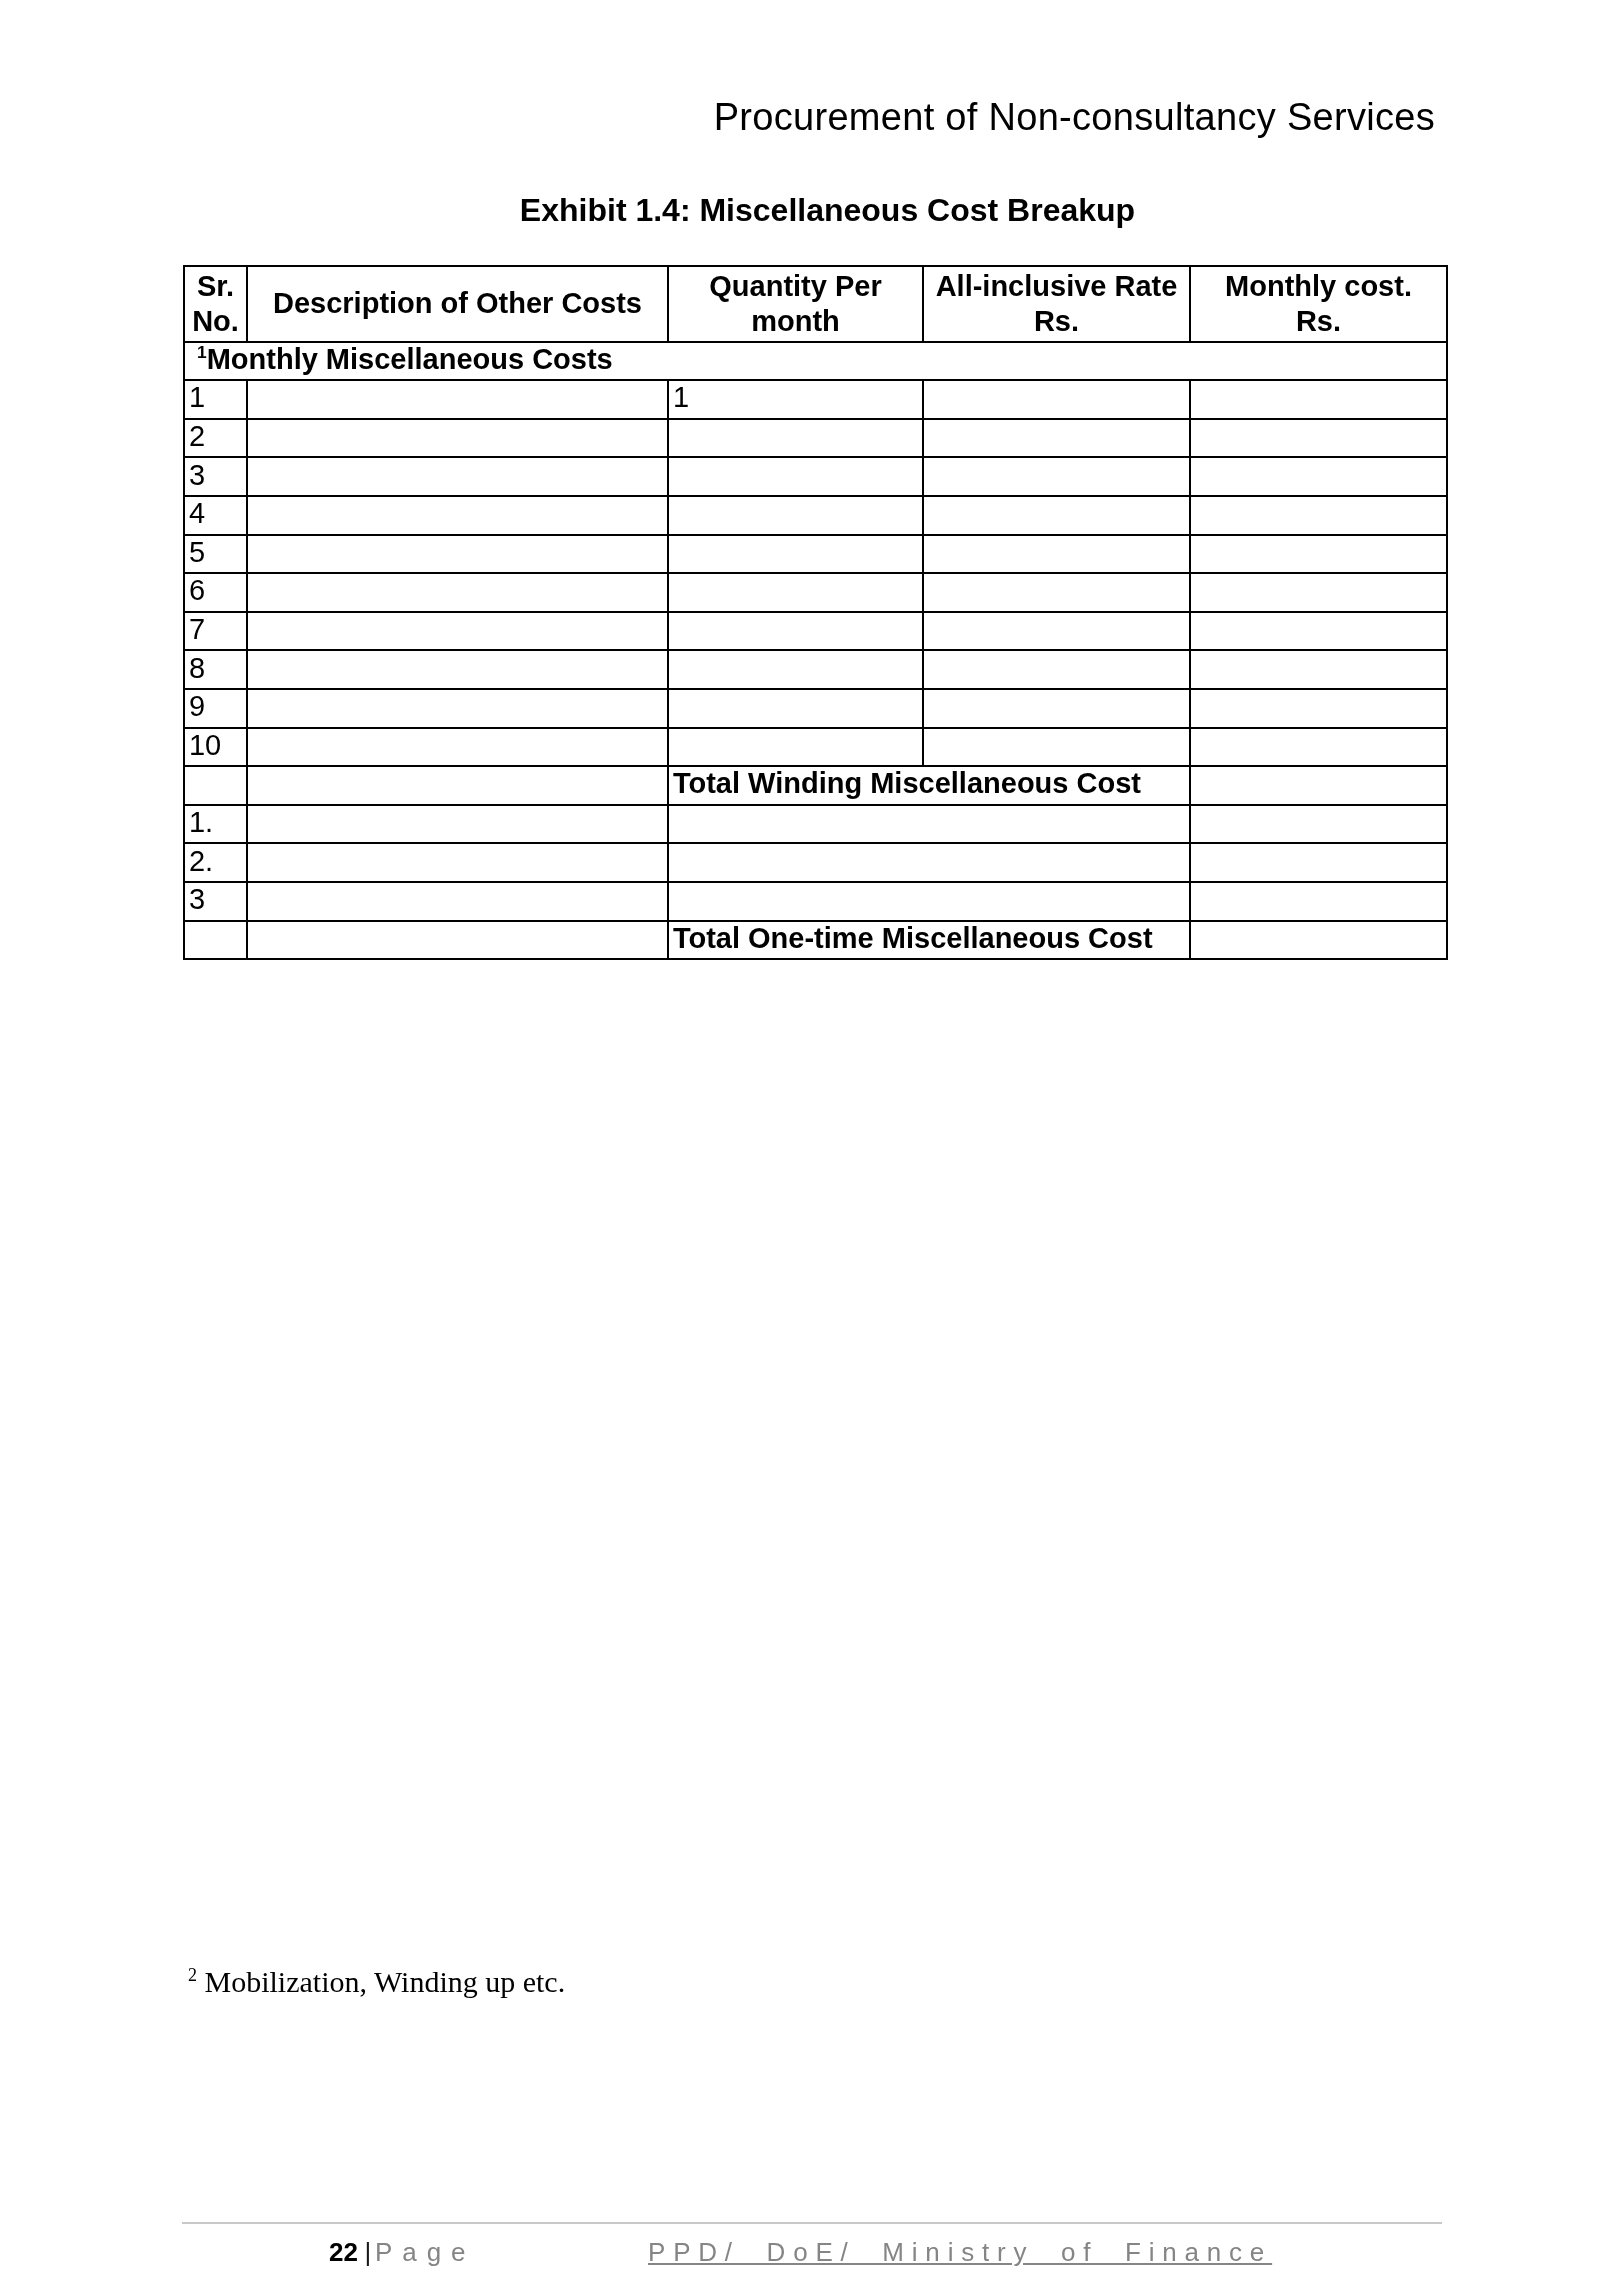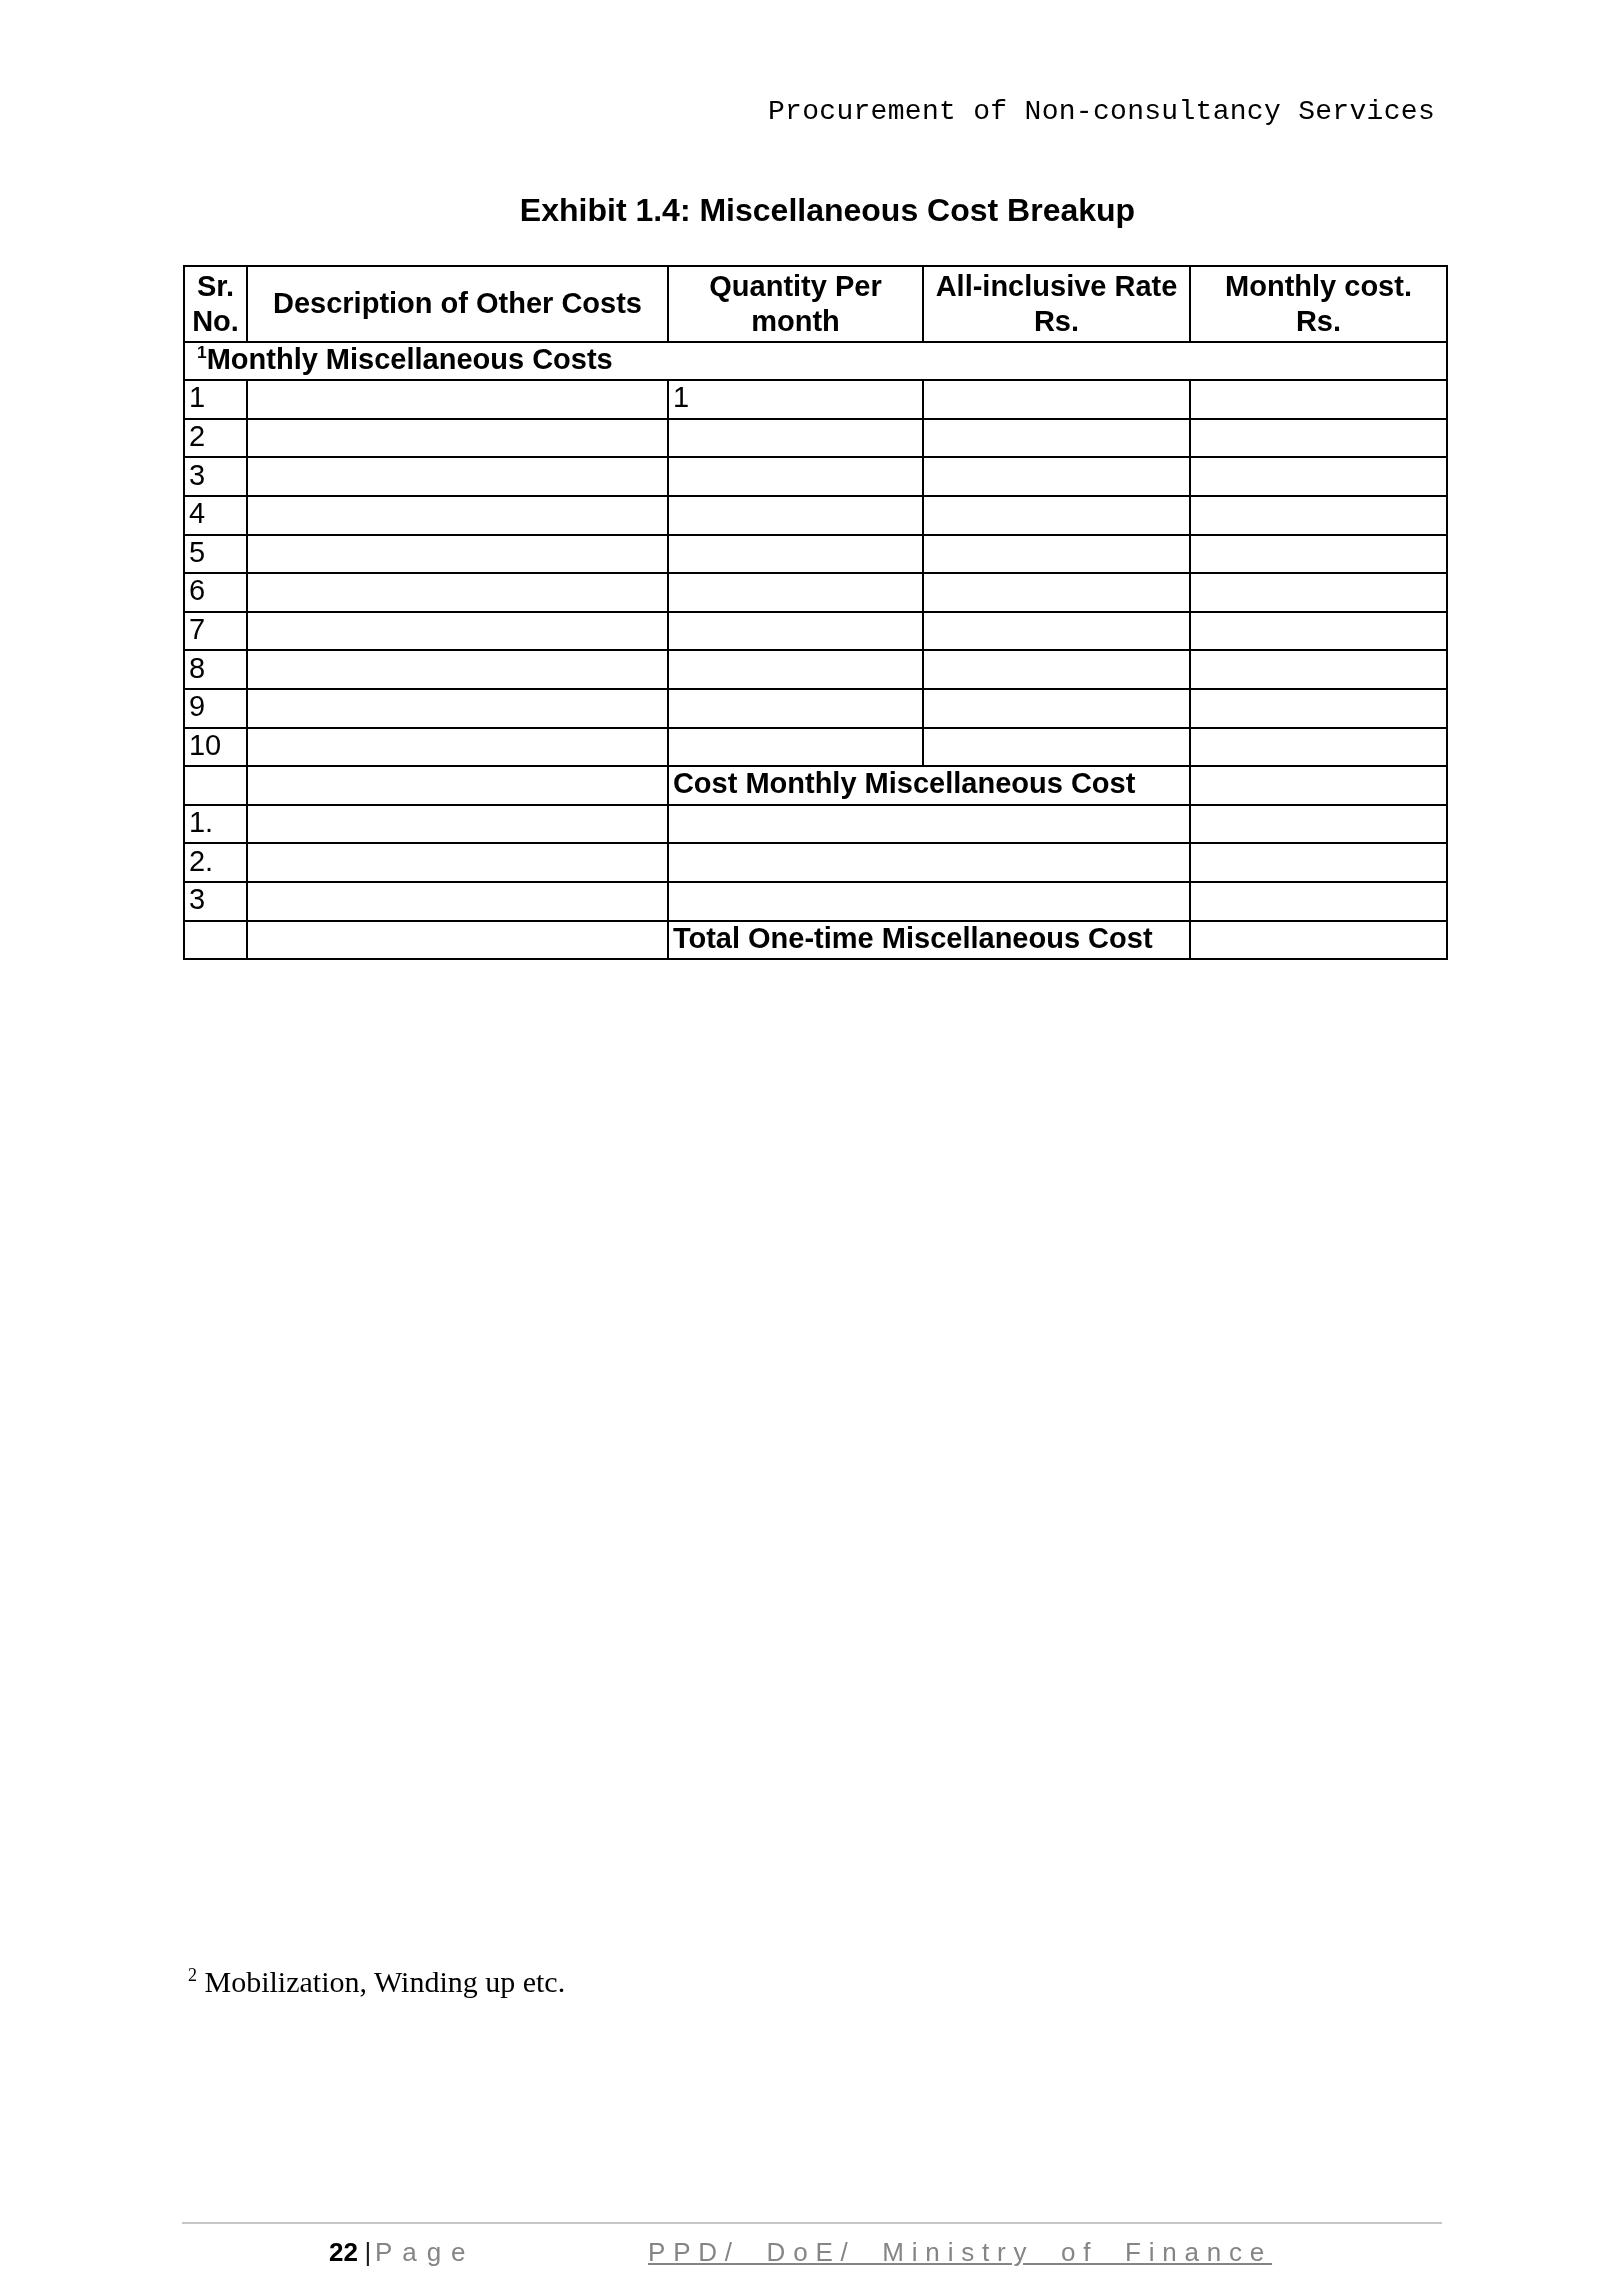--- a/index.html
+++ b/index.html
@@ -9,23 +9,22 @@
     height:2295px;
     background:#ffffff;
     color:#000;
     font-family:"Liberation Sans",sans-serif;
     overflow:hidden;
   }
   .header-right{
     position:absolute;
     top:96px;
     right:188px;
-    font-size:28px;
+    font-size:38px;
     letter-spacing:0.3px;
-    font-family:Liberation Mono, monospace;
   }
   .doc-title{
     position:absolute;
     top:192px;
     left:16px;
     width:100%;
     text-align:center;
     font-size:32px;
     font-weight:bold;
   }
@@ -229,21 +228,21 @@
         <td class="sr-cell">10</td>
         <td></td>
         <td></td>
         <td></td>
         <td></td>
       </tr>
 
       <tr>
         <td></td>
         <td></td>
-        <td class="total-cell" colspan="2">Cost Monthly Miscellaneous Cost</td>
+        <td class="total-cell" colspan="2">Total Winding Miscellaneous Cost</td>
         <td></td>
       </tr>
 
 
       <tr>
         <td class="sr-cell">1.</td>
         <td></td>
         <td colspan="2"></td>
         <td></td>
       </tr>

